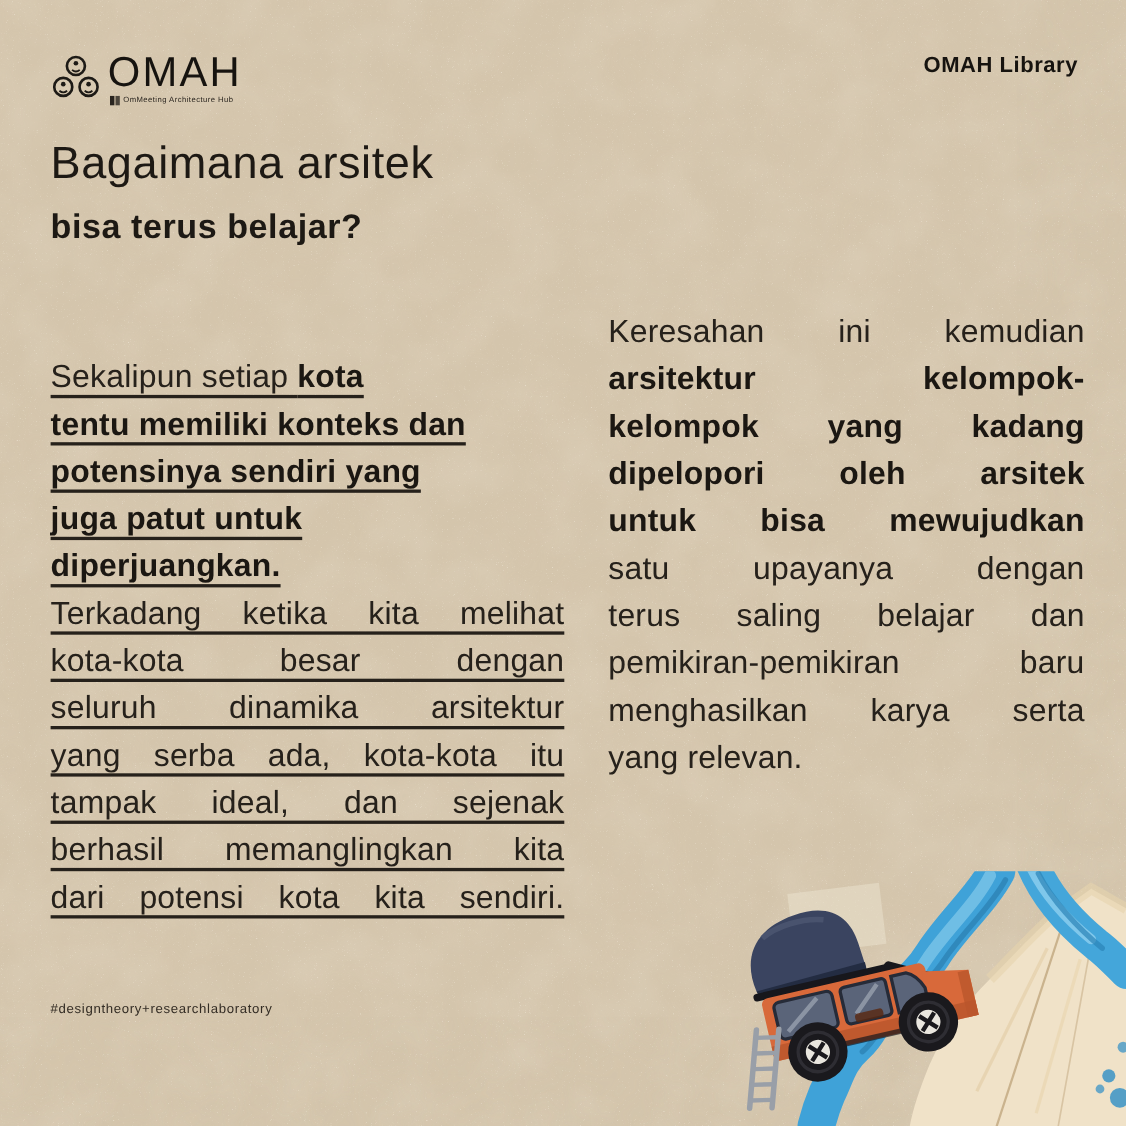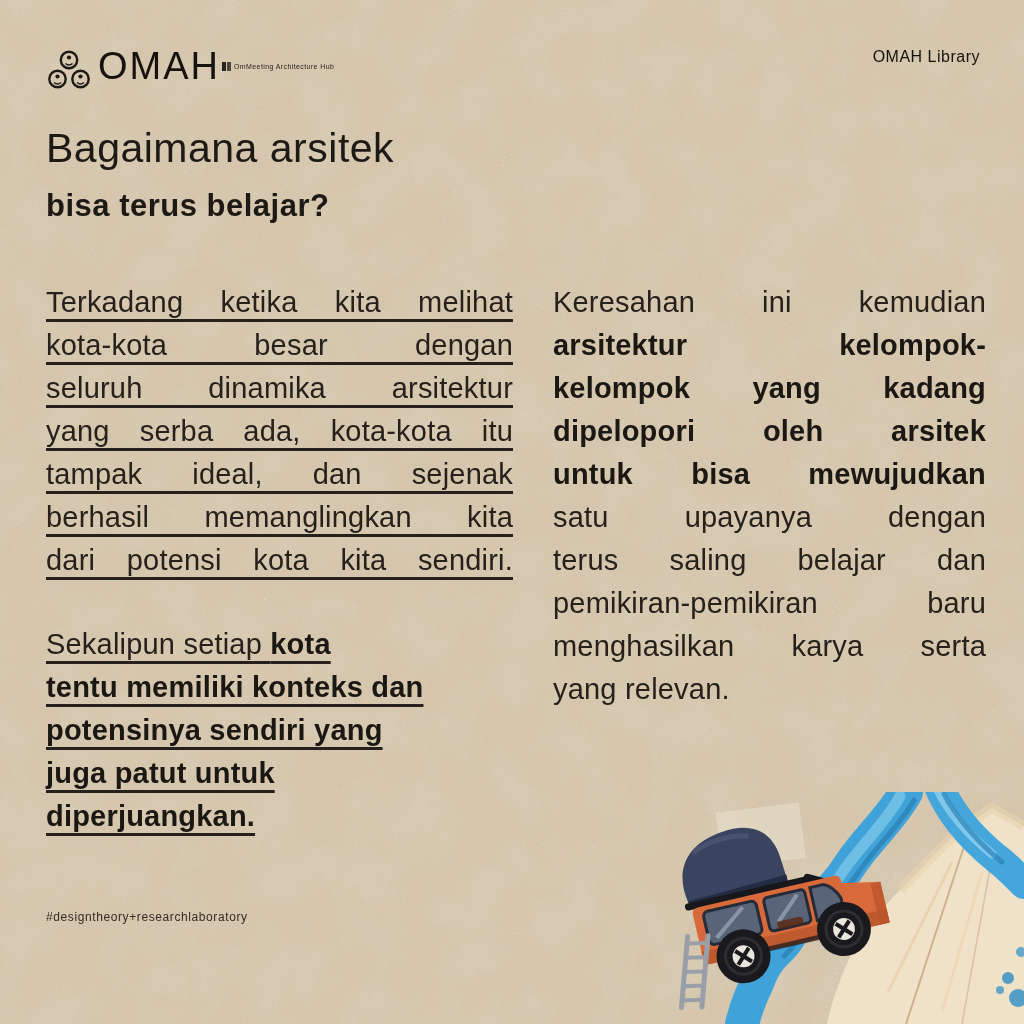--- a/index.html
+++ b/index.html
@@ -4,25 +4,25 @@
 <style>
   html,body{margin:0;padding:0;}
   body{font-family:"Liberation Sans",sans-serif;background:#8a8076;}
   .poster{position:relative;width:1024px;height:1024px;overflow:hidden;
           background:#d4c5ac;color:#26211b;}
   .texture{position:absolute;inset:0;width:100%;height:100%;pointer-events:none;}
 
   
   .logo{position:absolute;left:46px;top:46px;display:flex;align-items:flex-start;gap:6px;}
   .logo-icon{width:46px;height:42px;margin-top:4px;}
-  .logo-textcol{display:flex;flex-direction:row;}
+  .logo-textcol{display:flex;flex-direction:column;}
   .logo-text{font-size:38px;letter-spacing:2px;font-weight:normal;color:#16130f;line-height:40px;}
   .logo-tagrow{display:flex;align-items:center;gap:3px;margin-top:1px;margin-left:2px;}
   .logo-tagline{font-size:7px;letter-spacing:.4px;color:#2a251f;}
-  .library-label{position:absolute;right:44px;top:48px;font-size:16px;font-weight:normal;
+  .library-label{position:absolute;right:44px;top:48px;font-size:20px;font-weight:bold;
                  letter-spacing:.5px;color:#16130f;}
 
   
   .title{position:absolute;left:46px;top:120px;line-height:57px;color:#1d1914;}
   .title-l1{font-size:41px;font-weight:normal;letter-spacing:.5px;}
   .title-l2{font-size:31px;font-weight:bold;letter-spacing:.5px;}
 
   
   .col{position:absolute;top:281px;font-size:29px;line-height:43px;letter-spacing:.2px;color:#26211b;}
   .col b{color:#1b1712;}
@@ -95,35 +95,35 @@
     </div>
   </div>
   <div class="library-label">OMAH Library</div>
 
   <div class="title">
     <div class="title-l1">Bagaimana arsitek</div>
     <div class="title-l2">bisa terus belajar?</div>
   </div>
 
   <div class="col col-left">
+    <div class="underlined para2">
+        <div class="tline"><span>Sekalipun setiap </span><b>kota</b></div>
+        <div class="tline"><b>tentu memiliki konteks dan</b></div>
+        <div class="tline"><b>potensinya sendiri  yang</b></div>
+        <div class="tline"><b>juga patut untuk</b></div>
+        <div class="tline"><b>diperjuangkan.</b></div>
+      </div>
     <div class="underlined">
         <div class="tline stretch"><span>Terkadang ketika kita melihat</span></div>
         <div class="tline stretch"><span>kota-kota besar dengan</span></div>
         <div class="tline stretch"><span>seluruh dinamika arsitektur</span></div>
         <div class="tline stretch"><span>yang serba ada, kota-kota itu</span></div>
         <div class="tline stretch"><span>tampak ideal, dan sejenak</span></div>
         <div class="tline stretch"><span>berhasil memanglingkan kita</span></div>
         <div class="tline stretch"><span>dari potensi kota kita sendiri.</span></div>
-      </div>
-    <div class="underlined para2">
-        <div class="tline"><span>Sekalipun setiap </span><b>kota</b></div>
-        <div class="tline"><b>tentu memiliki konteks dan</b></div>
-        <div class="tline"><b>potensinya sendiri  yang</b></div>
-        <div class="tline"><b>juga patut untuk</b></div>
-        <div class="tline"><b>diperjuangkan.</b></div>
       </div>
   </div>
 
   <div class="col col-right">
     <div>
         <div class="tline stretch"><span>Keresahan ini kemudian</span></div>
         <div class="tline stretch"><b>arsitektur kelompok-</b></div>
         <div class="tline stretch"><b>kelompok yang kadang</b></div>
         <div class="tline stretch"><b>dipelopori oleh arsitek</b></div>
         <div class="tline stretch"><b>untuk bisa mewujudkan</b></div>

